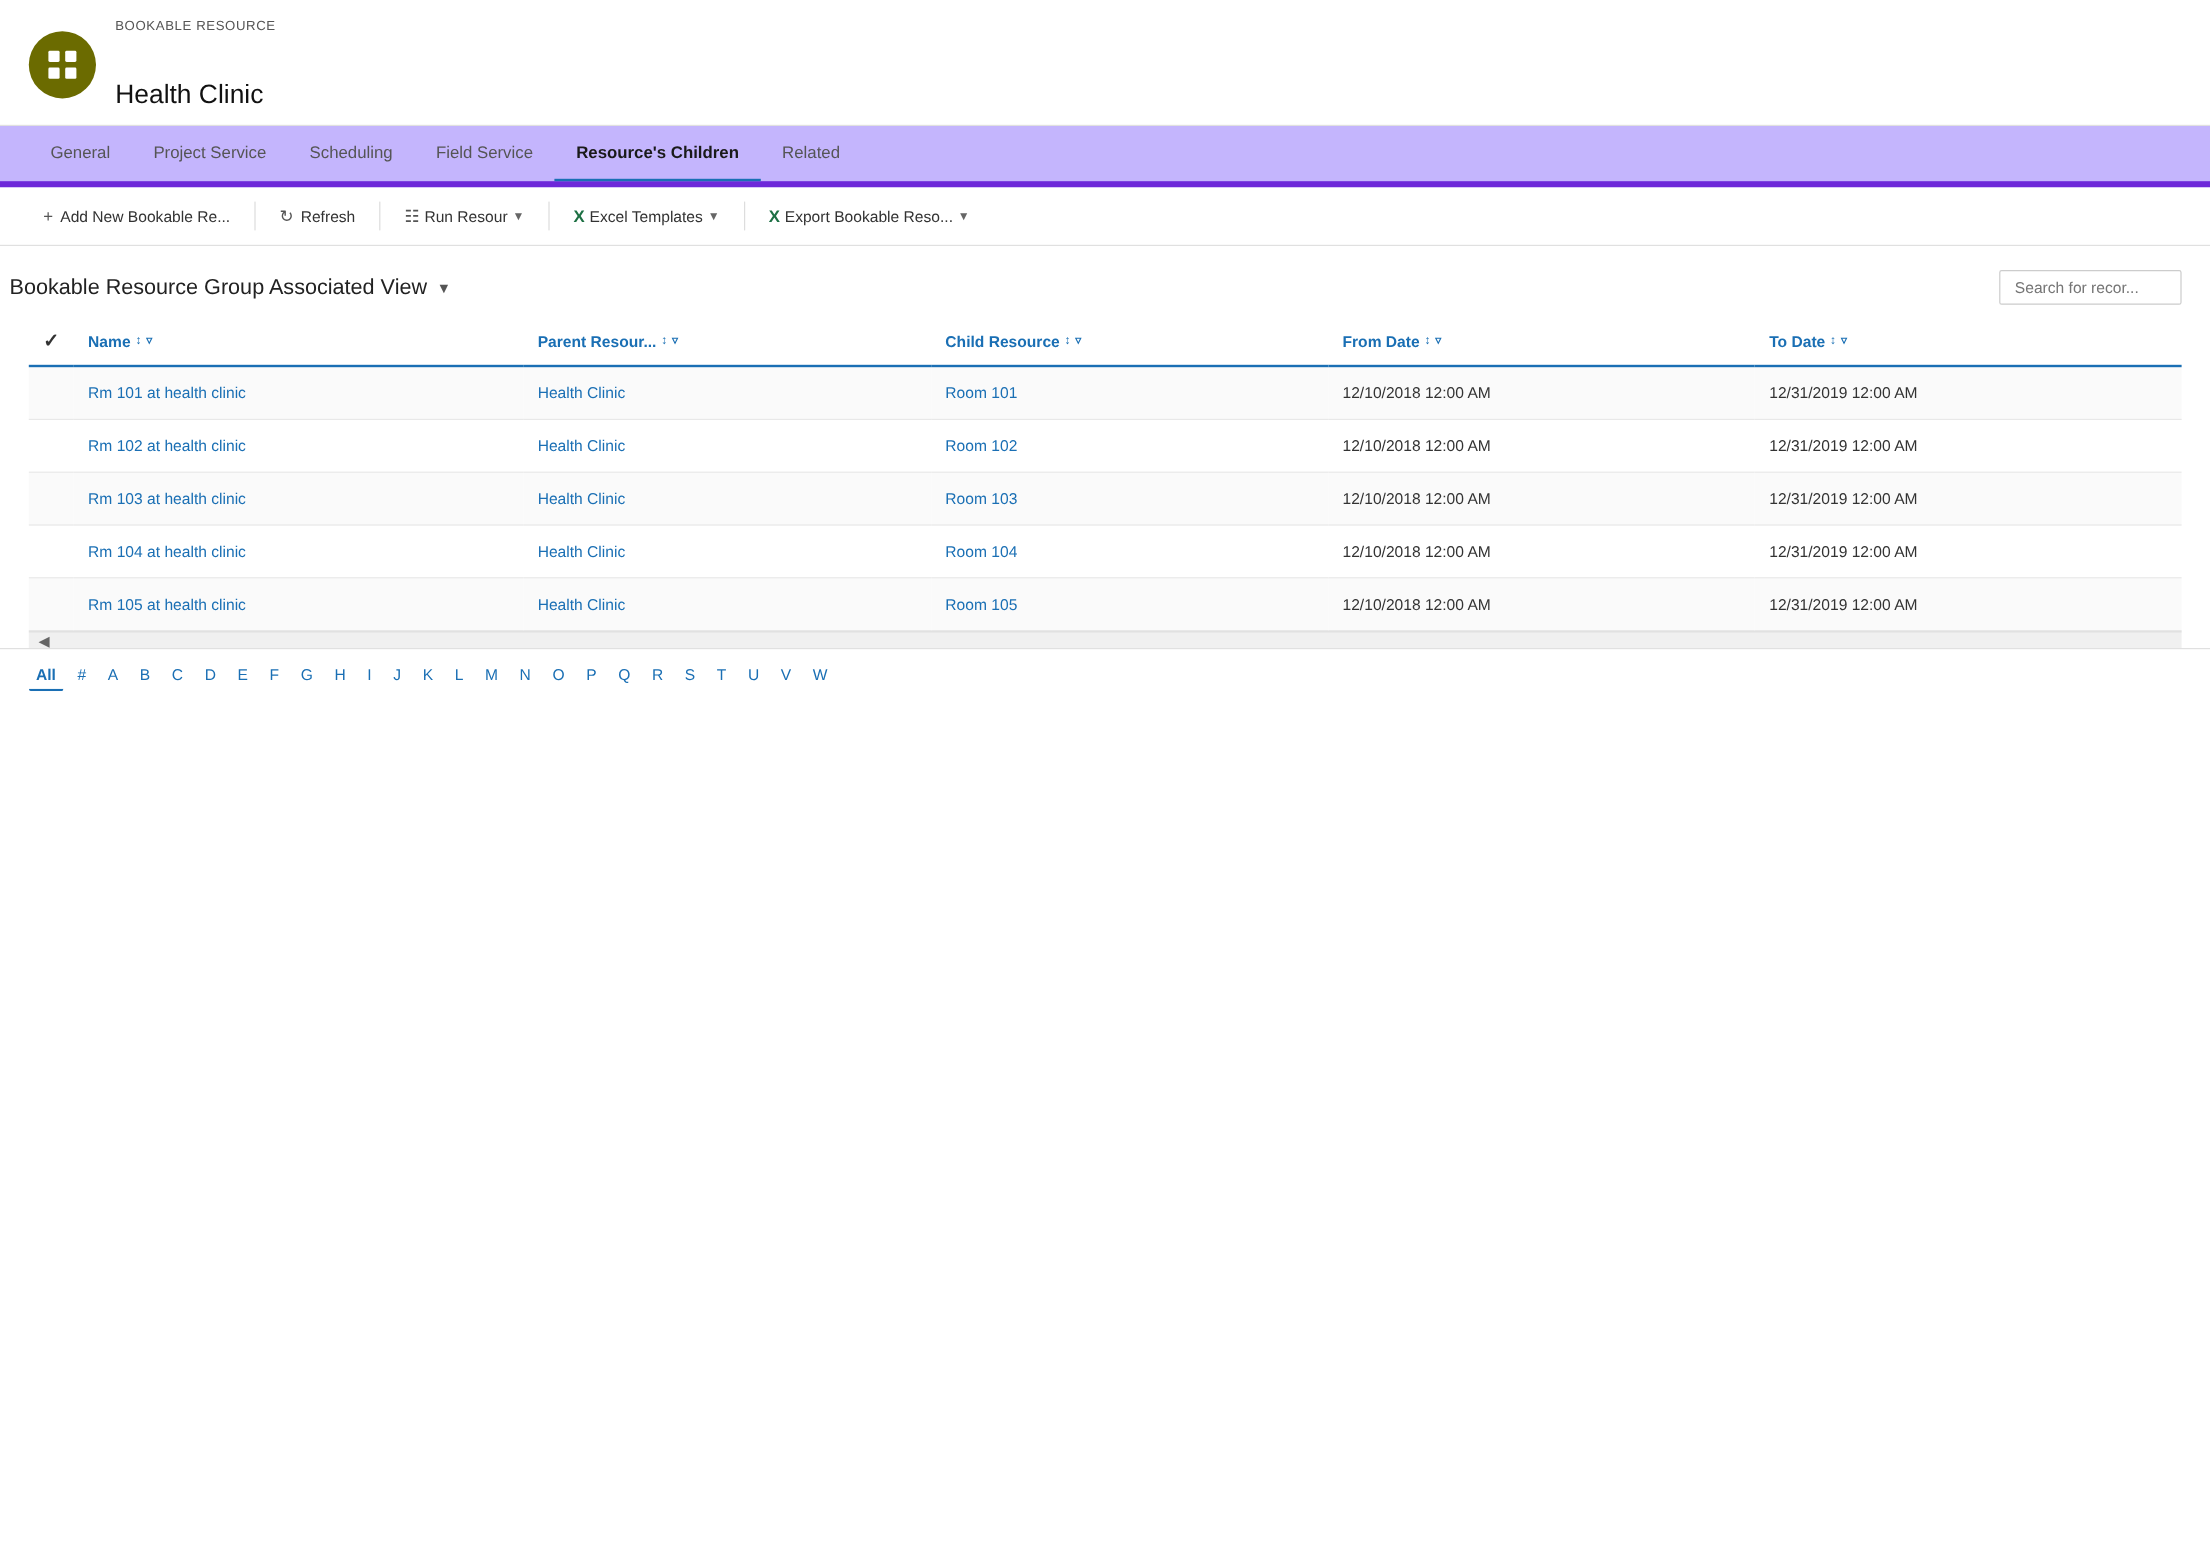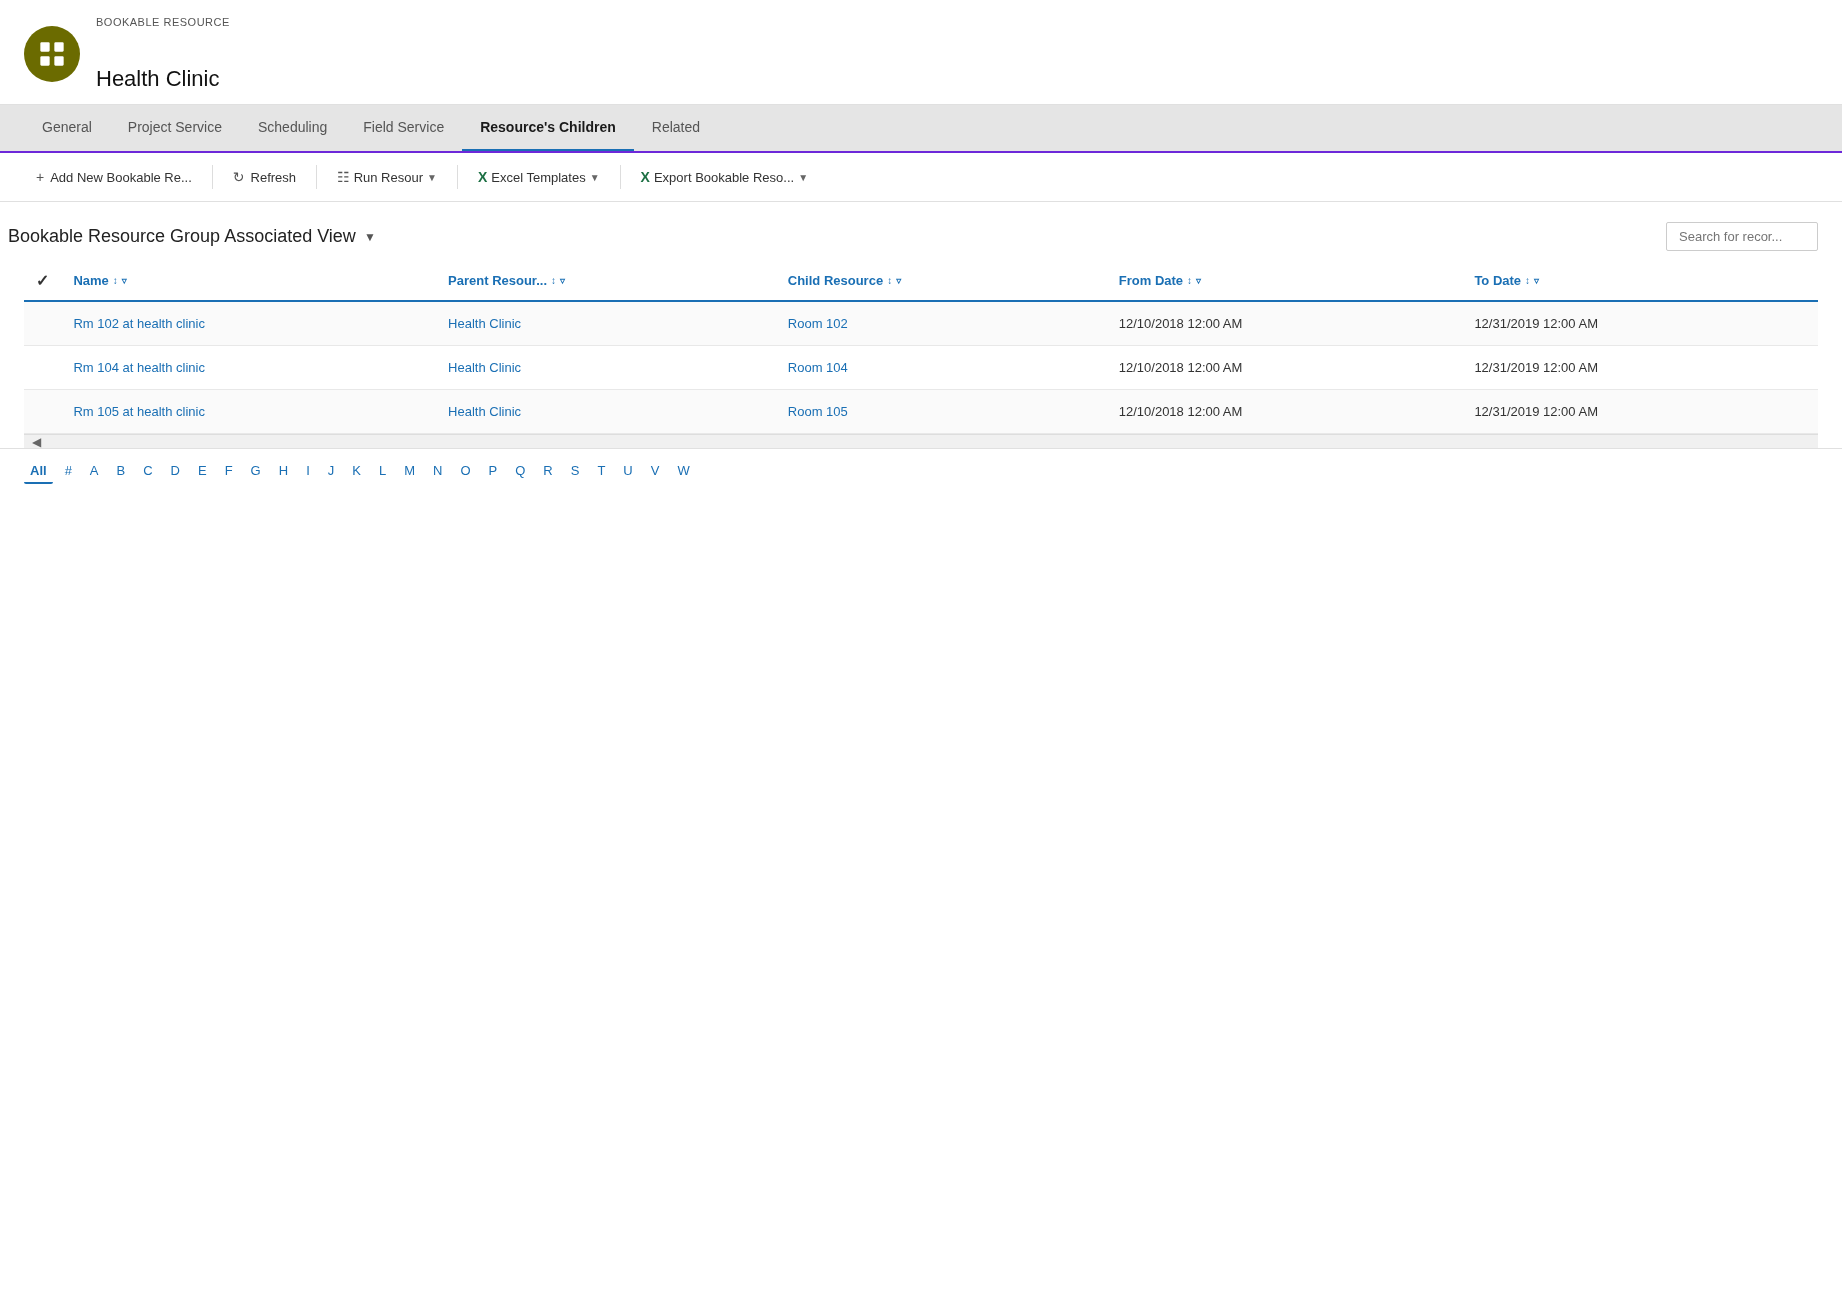--- a/index.html
+++ b/index.html
@@ -7,21 +7,21 @@
 
     
     .header { display: flex; align-items: center; padding: 16px 24px 12px 24px; border-bottom: 1px solid #e0e0e0; }
     .header-avatar { width: 56px; height: 56px; background: #6b6b00; border-radius: 50%; display: flex; align-items: center; justify-content: center; margin-right: 16px; flex-shrink: 0; }
     .header-avatar svg { width: 28px; height: 28px; fill: white; }
     .header-text { display: flex; flex-direction: column; gap: 36px; }
     .header-subtitle { font-size: 11px; color: #555; text-transform: uppercase; letter-spacing: 0.5px; font-weight: 500; }
     .header-title { font-size: 22px; font-weight: 400; color: #111; margin-top: 2px; }
 
     
-    .nav-tabs { display: flex; align-items: center; padding: 0 24px; border-bottom: 2px solid #6d28d9; background: #e5e5e5; }
+    .nav-tabs { display: flex; align-items: center; padding: 0 24px; border-bottom: 5px solid #6d28d9; background: #c4b5fd; }
     .nav-tab { padding: 14px 18px; cursor: pointer; font-size: 14px; color: #555; border-bottom: 2px solid transparent; white-space: nowrap; }
     .nav-tab.active { color: #1a1a1a; font-weight: 600; border-bottom: 2px solid #1a6fb4; }
 
     
     .toolbar { display: flex; align-items: center; padding: 10px 24px; border-bottom: 1px solid #e0e0e0; gap: 4px; }
     .toolbar-btn { display: flex; align-items: center; gap: 6px; padding: 6px 12px; cursor: pointer; color: #333; font-size: 13px; background: none; border: none; border-radius: 2px; }
     .toolbar-btn .icon { font-size: 14px; color: #555; }
     .toolbar-separator { width: 1px; height: 24px; background: #ddd; margin: 0 4px; }
     .toolbar-dropdown { display: flex; align-items: center; gap: 4px; }
     .chevron { font-size: 10px; color: #666; }
@@ -161,25 +161,41 @@
         <th>
           <span class="sort-filter">
             <span>To Date</span>
             <span class="sort-icon">↕</span>
             <span class="filter-icon">▿</span>
           </span>
         </th>
       </tr>
     </thead>
     <tbody id="table-body">
+    <tr>
+    <td class="check-col"></td>
+    <td class="link-cell">Rm 101 at health clinic</td>
+    <td class="link-cell">Health Clinic</td>
+    <td class="link-cell">Room 101</td>
+    <td class="text-cell">12/10/2018 12:00 AM</td>
+    <td class="text-cell">12/31/2019 12:00 AM</td>
+  </tr>
         <tr>
     <td class="check-col"></td>
     <td class="link-cell">Rm 102 at health clinic</td>
     <td class="link-cell">Health Clinic</td>
     <td class="link-cell">Room 102</td>
+    <td class="text-cell">12/10/2018 12:00 AM</td>
+    <td class="text-cell">12/31/2019 12:00 AM</td>
+  </tr>
+        <tr>
+    <td class="check-col"></td>
+    <td class="link-cell">Rm 103 at health clinic</td>
+    <td class="link-cell">Health Clinic</td>
+    <td class="link-cell">Room 103</td>
     <td class="text-cell">12/10/2018 12:00 AM</td>
     <td class="text-cell">12/31/2019 12:00 AM</td>
   </tr>
         <tr>
     <td class="check-col"></td>
     <td class="link-cell">Rm 104 at health clinic</td>
     <td class="link-cell">Health Clinic</td>
     <td class="link-cell">Room 104</td>
     <td class="text-cell">12/10/2018 12:00 AM</td>
     <td class="text-cell">12/31/2019 12:00 AM</td>

